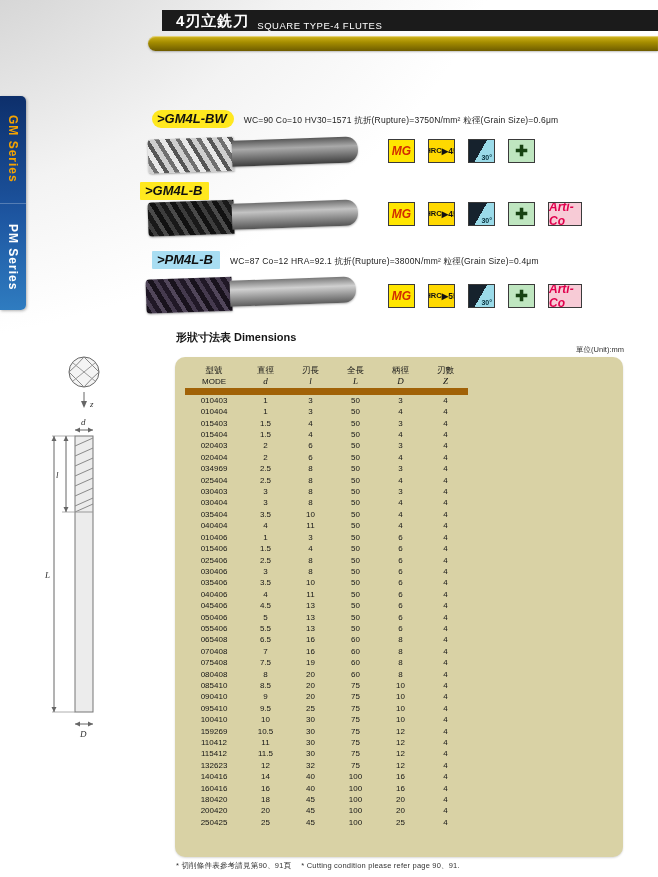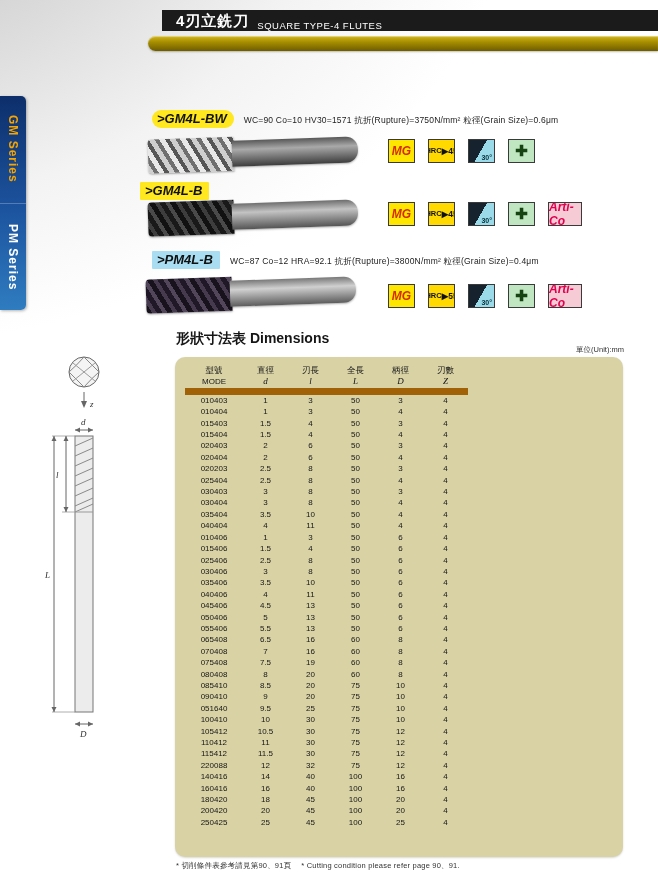--- a/index.html
+++ b/index.html
@@ -72,21 +72,21 @@
   .badge-mg     { background:#ffe600; color:#d22c00; font-size:12px; font-style:italic; }
   .badge-hrc    { background:#ffd900; color:#111; flex-direction:row; line-height:1; }
   .hrc1 { font-size:7.5px; font-weight:bold; }
   .hrc2 { font-size:8.5px; font-weight:bold; }
   .badge-helix  { background:linear-gradient(300deg,#9bdbe9 52%, #16222d 52%); }
   .helix-txt { position:absolute; right:2px; bottom:1px; font-size:7px; color:#07323e; font-weight:bold; }
   .badge-center { background:#bfe6c0; color:#174312; font-size:15px; }
   .badge-artico { background:#f7cbd6; color:#e0004d; font-size:12px; font-style:italic; width:34px; }
 
   
-  .dim-heading { position:absolute; left:176px; top:330px; font-size:14px; font-weight:bold; color:#161616; }
+  .dim-heading { position:absolute; left:176px; top:330px; font-size:11px; font-weight:bold; color:#161616; }
   .unit-label  { position:absolute; right:34px; top:345px; font-size:7.5px; color:#333; }
 
   .dim-table-box {
     position:absolute; left:175px; top:357px; width:448px; height:500px;
     background:#d9d2a5; border-radius:10px; padding:8px 0 0 10px;
     box-shadow:0 1px 2px rgba(0,0,0,.15);
   }
   .dim-table { border-collapse:collapse; table-layout:fixed; }
   .dim-table th, .dim-table td {
     font-size:8px; text-align:center; padding:0; height:11.4px; line-height:11.4px;
@@ -289,21 +289,21 @@
           </tr>
           <tr>
             <td>020404</td>
             <td>2</td>
             <td>6</td>
             <td>50</td>
             <td>4</td>
             <td>4</td>
           </tr>
           <tr>
-            <td>020203</td>
+            <td>034969</td>
             <td>2.5</td>
             <td>8</td>
             <td>50</td>
             <td>3</td>
             <td>4</td>
           </tr>
           <tr>
             <td>025404</td>
             <td>2.5</td>
             <td>8</td>
@@ -457,37 +457,37 @@
           </tr>
           <tr>
             <td>090410</td>
             <td>9</td>
             <td>20</td>
             <td>75</td>
             <td>10</td>
             <td>4</td>
           </tr>
           <tr>
-            <td>051640</td>
+            <td>095410</td>
             <td>9.5</td>
             <td>25</td>
             <td>75</td>
             <td>10</td>
             <td>4</td>
           </tr>
           <tr>
             <td>100410</td>
             <td>10</td>
             <td>30</td>
             <td>75</td>
             <td>10</td>
             <td>4</td>
           </tr>
           <tr>
-            <td>105412</td>
+            <td>159269</td>
             <td>10.5</td>
             <td>30</td>
             <td>75</td>
             <td>12</td>
             <td>4</td>
           </tr>
           <tr>
             <td>110412</td>
             <td>11</td>
             <td>30</td>
@@ -497,21 +497,21 @@
           </tr>
           <tr>
             <td>115412</td>
             <td>11.5</td>
             <td>30</td>
             <td>75</td>
             <td>12</td>
             <td>4</td>
           </tr>
           <tr>
-            <td>220088</td>
+            <td>132623</td>
             <td>12</td>
             <td>32</td>
             <td>75</td>
             <td>12</td>
             <td>4</td>
           </tr>
           <tr>
             <td>140416</td>
             <td>14</td>
             <td>40</td>

